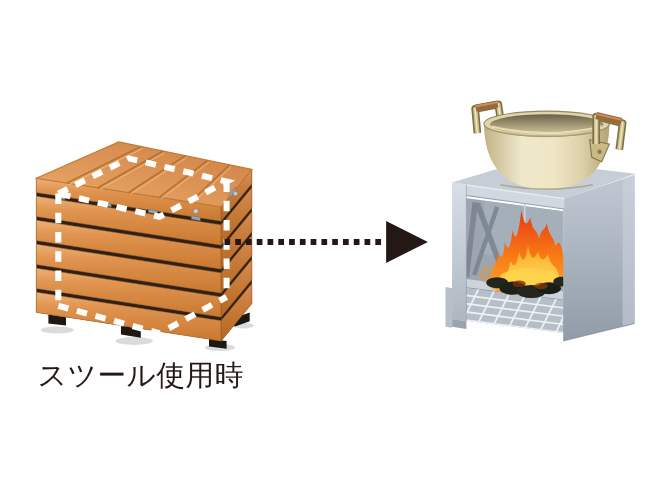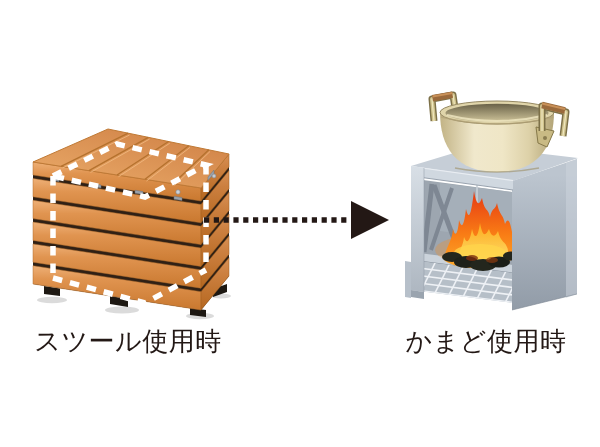--- a/index.html
+++ b/index.html
@@ -256,15 +256,14 @@
         <path d="M542,131 L542,106 L566,112 L563,136" stroke="#efe7bf" stroke-width="1.2" fill="none" stroke-linejoin="round"></path>
         <line x1="542" y1="105" x2="565" y2="110.5" stroke="#9a6a3c" stroke-width="6.5"></line>
         <line x1="542" y1="103.5" x2="565" y2="109" stroke="#c89058" stroke-width="1.8"></line>
         <circle cx="545" cy="138" r="2" fill="#8a7c50"></circle>
       </g>
     </g>
   </g>
 </svg>
 
 <div class="caption" id="caption-left">スツール使用時</div>
-<div class="caption" id="caption-right">かまど使用時</div>
 
 </div>
 
 </body></html>

